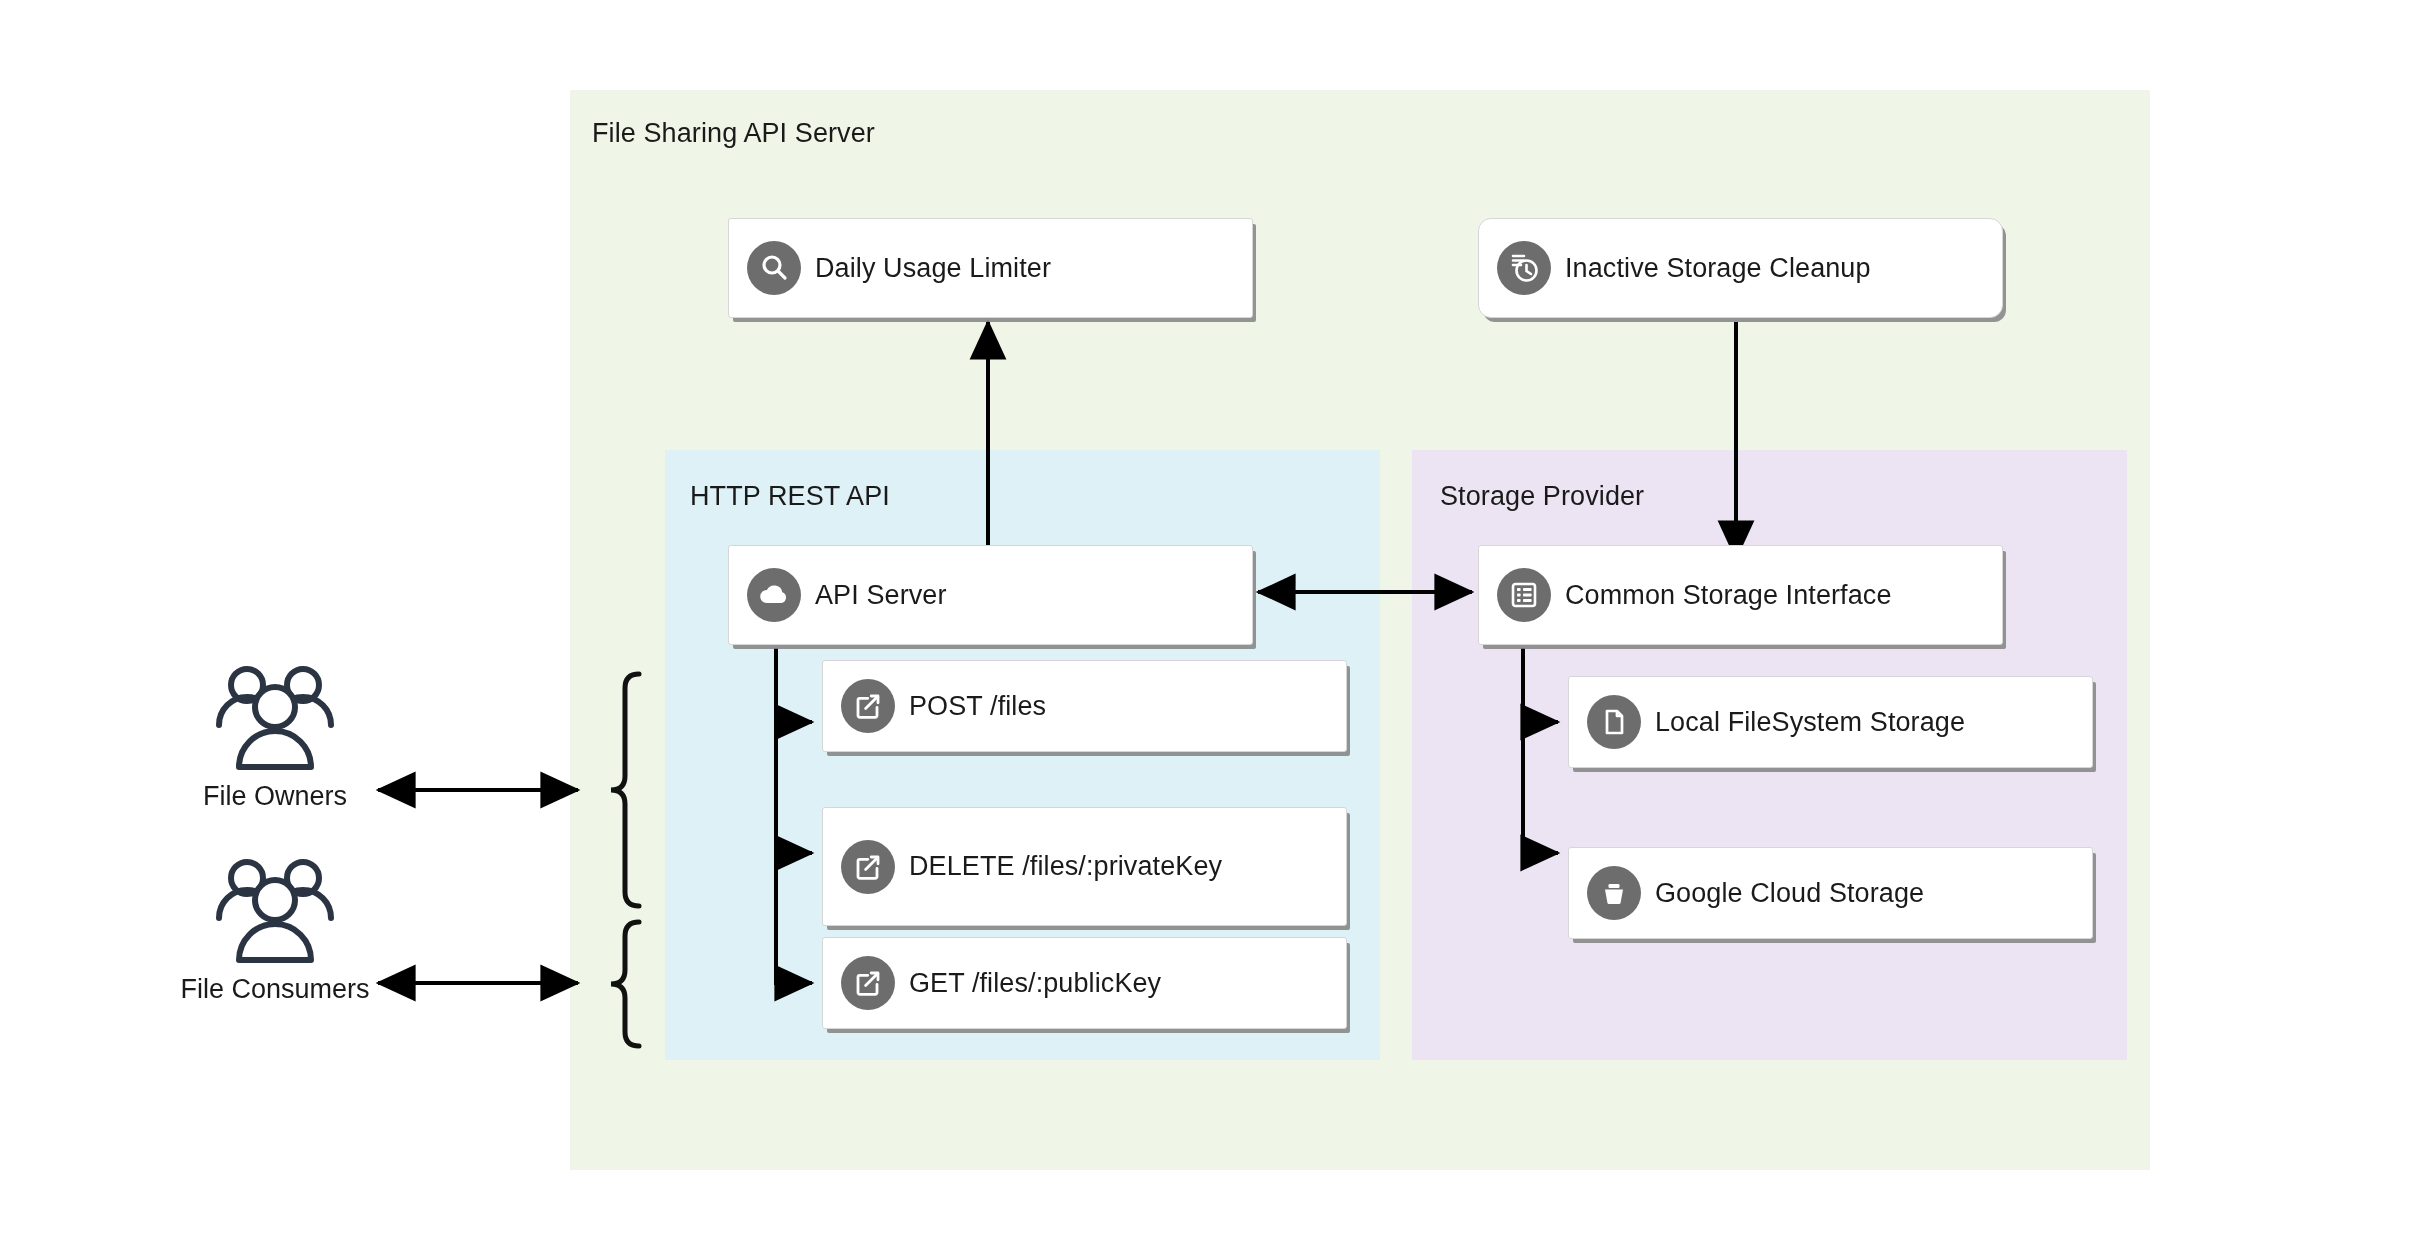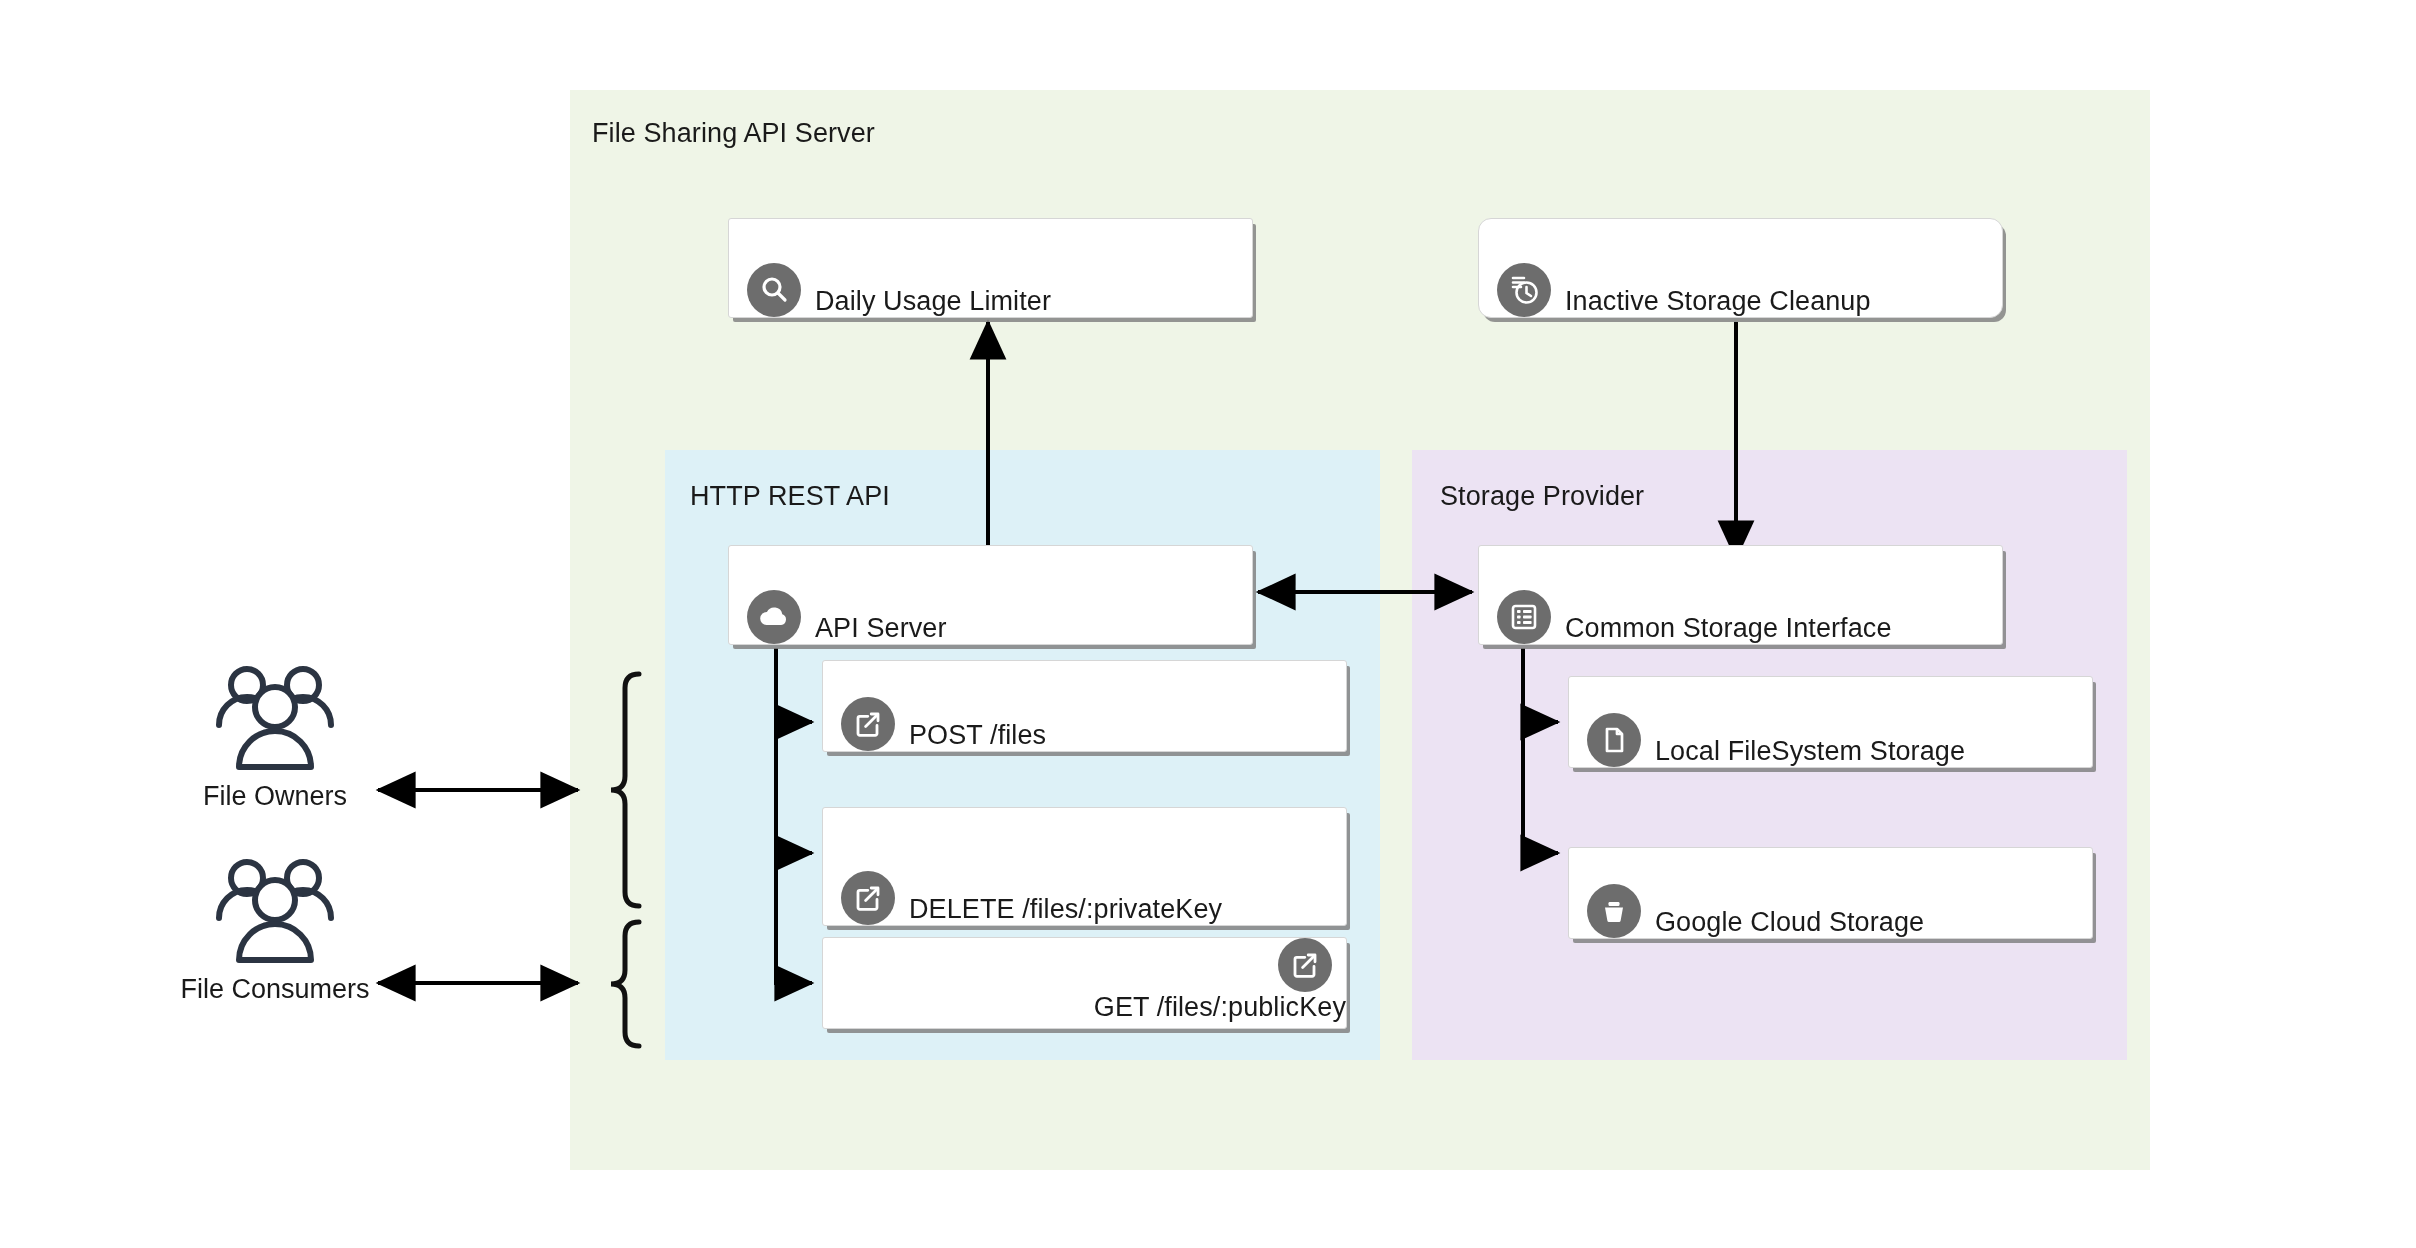--- a/index.html
+++ b/index.html
@@ -36,21 +36,21 @@
   }
 
   
   .card {
     position: absolute;
     background: #ffffff;
     border: 1px solid #d6d6d6;
     border-radius: 3px;
     box-shadow: 4px 5px 0 -1px rgba(130,130,130,.85);
     display: flex;
-    align-items: flex-end;
+    align-items: center;
     box-sizing: border-box;
   }
   .card .ico {
     flex: 0 0 auto;
     width: 54px;
     height: 54px;
     margin-left: 18px;
     margin-right: 14px;
     border-radius: 50%;
     background: #6d6d6d;
@@ -233,21 +233,21 @@
     <span class="ico">
       <svg width="30" height="30" viewBox="0 0 30 30" fill="none" stroke="#ffffff" stroke-width="2.8" stroke-linecap="round" stroke-linejoin="round">
         <path d="M24 16.5 v8 a1.8 1.8 0 0 1 -1.8 1.8 H6.8 A1.8 1.8 0 0 1 5 24.5 V9.1 A1.8 1.8 0 0 1 6.8 7.3 h8"></path>
         <path d="M18.2 5 H25 v6.8"></path>
         <line x1="12.6" y1="17.4" x2="24.6" y2="5.4"></line>
       </svg>
     </span>
     <span class="lbl">DELETE /files/:privateKey</span>
   </div>
 
-  <div class="card" style="left:822px; top:937px; width:525px; height:92px;flex-direction:column;">
+  <div class="card" style="left:822px; top:937px; width:525px; height:92px;">
     <span class="ico">
       <svg width="30" height="30" viewBox="0 0 30 30" fill="none" stroke="#ffffff" stroke-width="2.8" stroke-linecap="round" stroke-linejoin="round">
         <path d="M24 16.5 v8 a1.8 1.8 0 0 1 -1.8 1.8 H6.8 A1.8 1.8 0 0 1 5 24.5 V9.1 A1.8 1.8 0 0 1 6.8 7.3 h8"></path>
         <path d="M18.2 5 H25 v6.8"></path>
         <line x1="12.6" y1="17.4" x2="24.6" y2="5.4"></line>
       </svg>
     </span>
     <span class="lbl">GET /files/:publicKey</span>
   </div>
 

